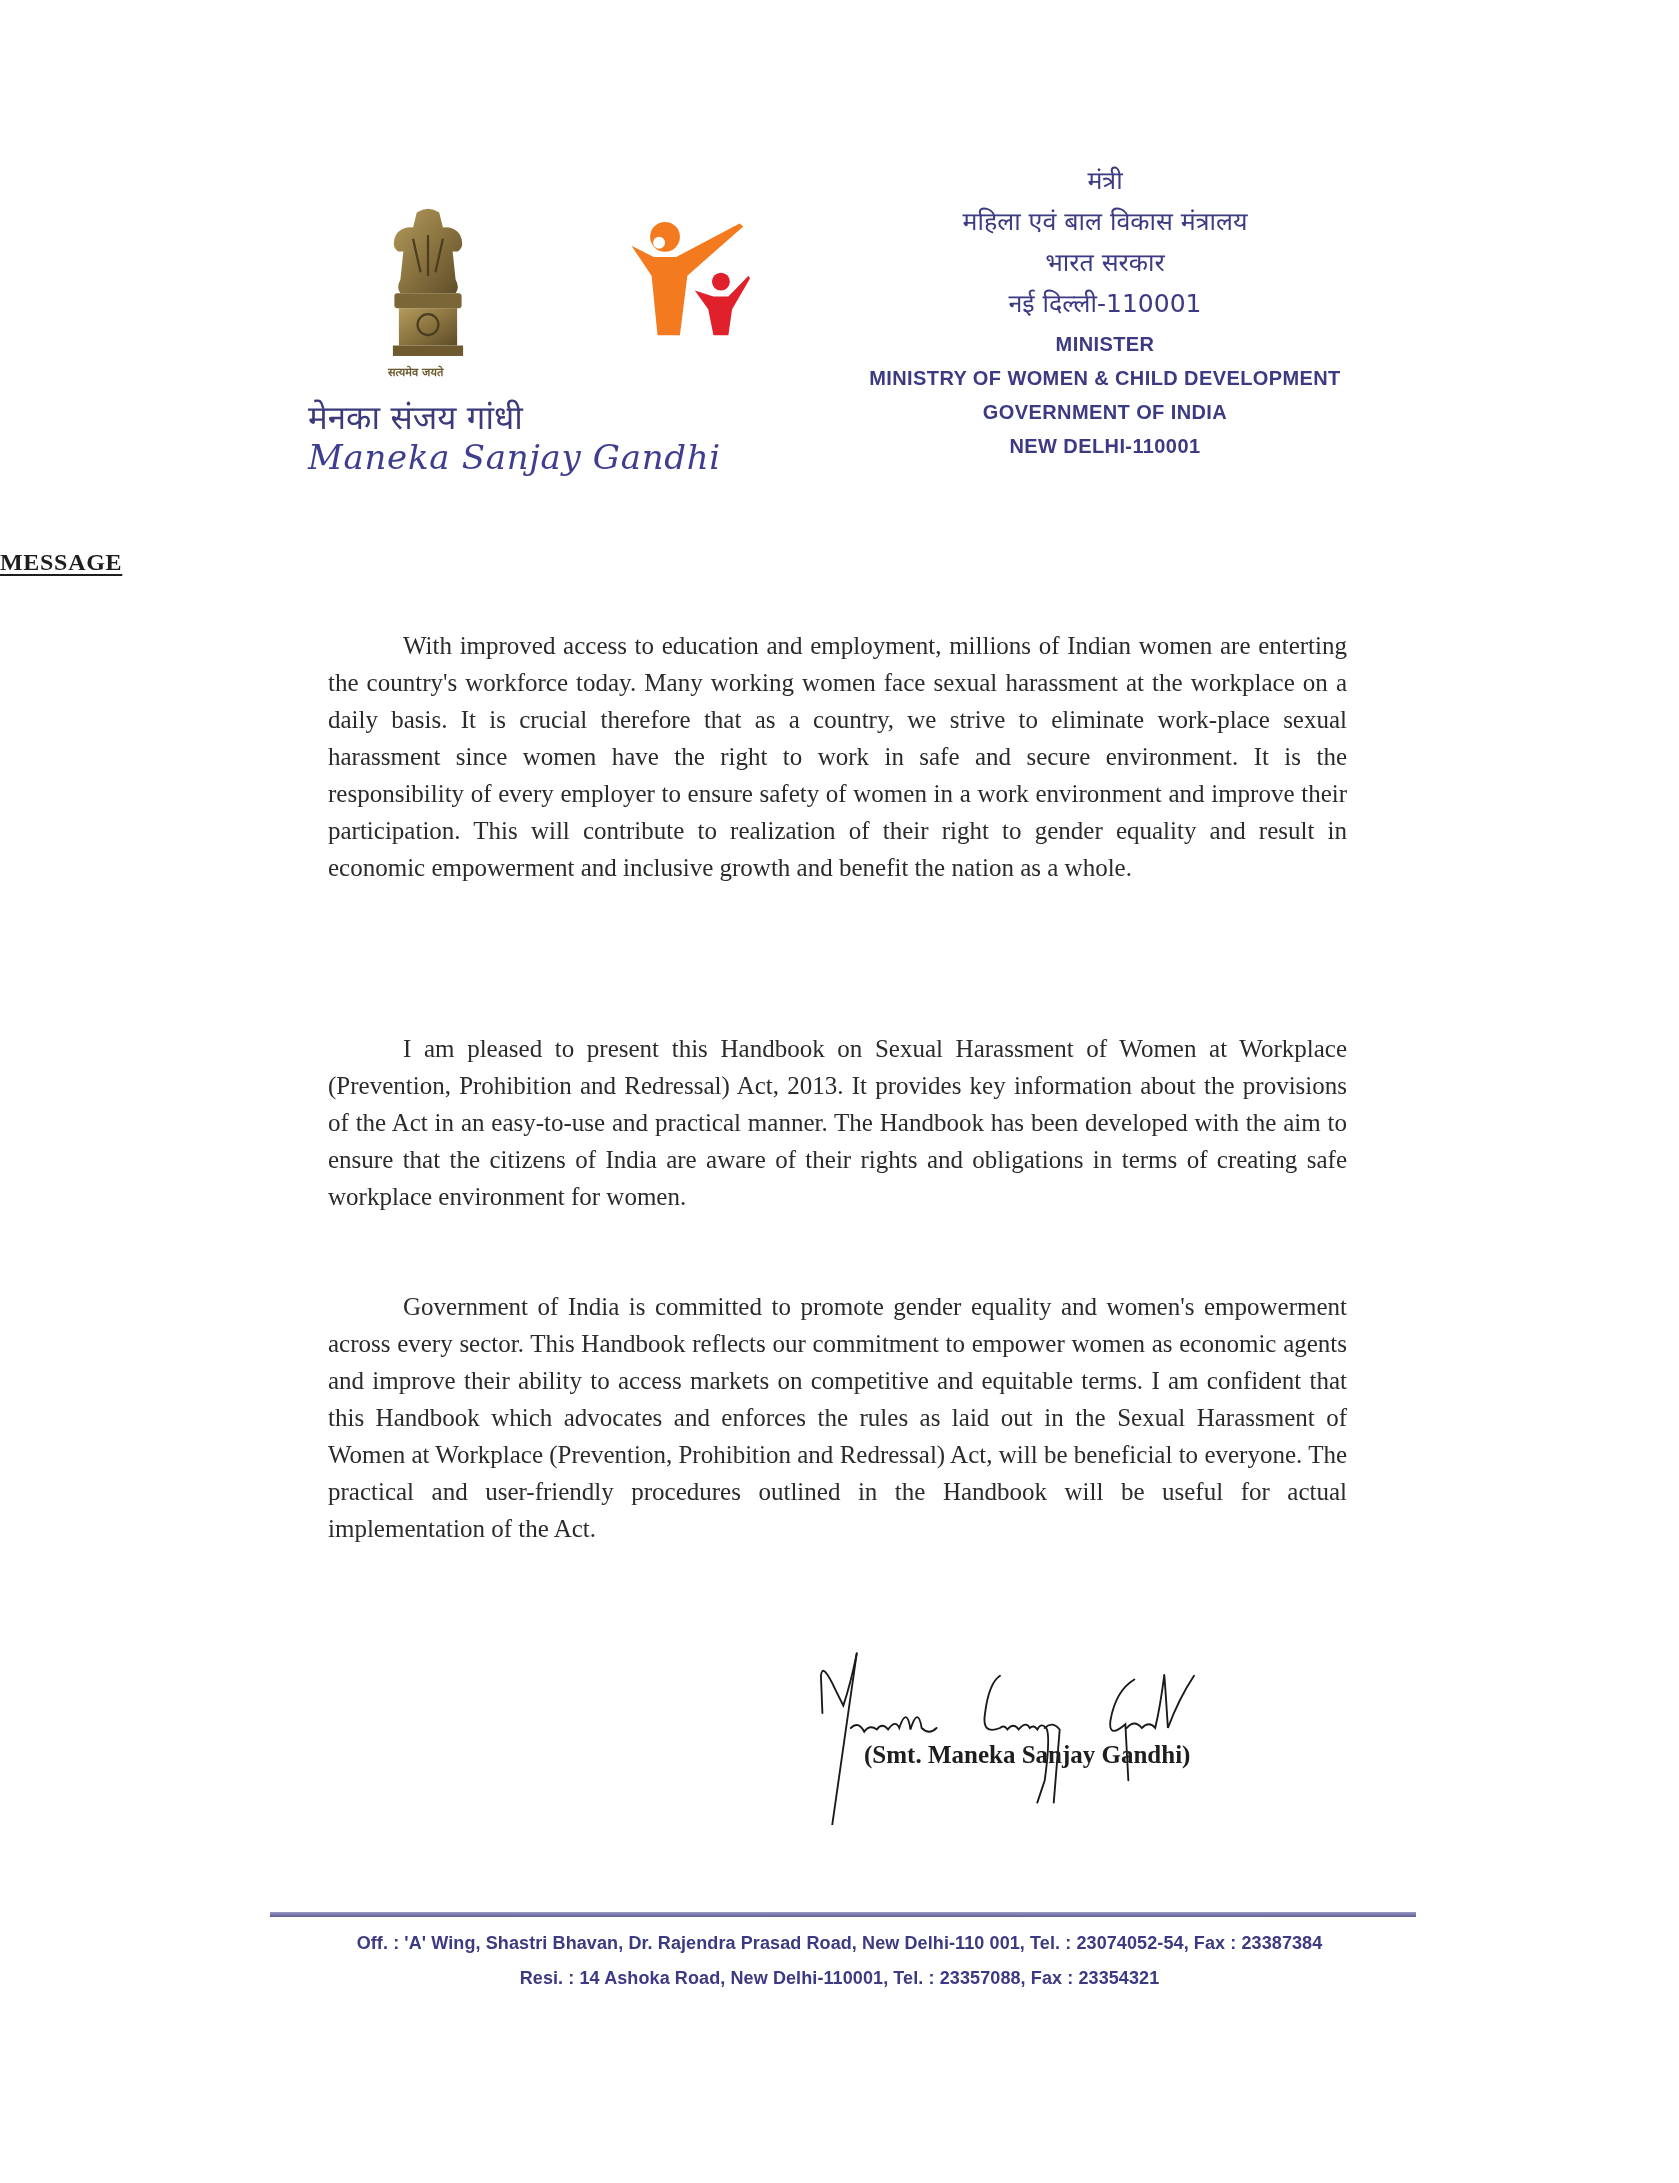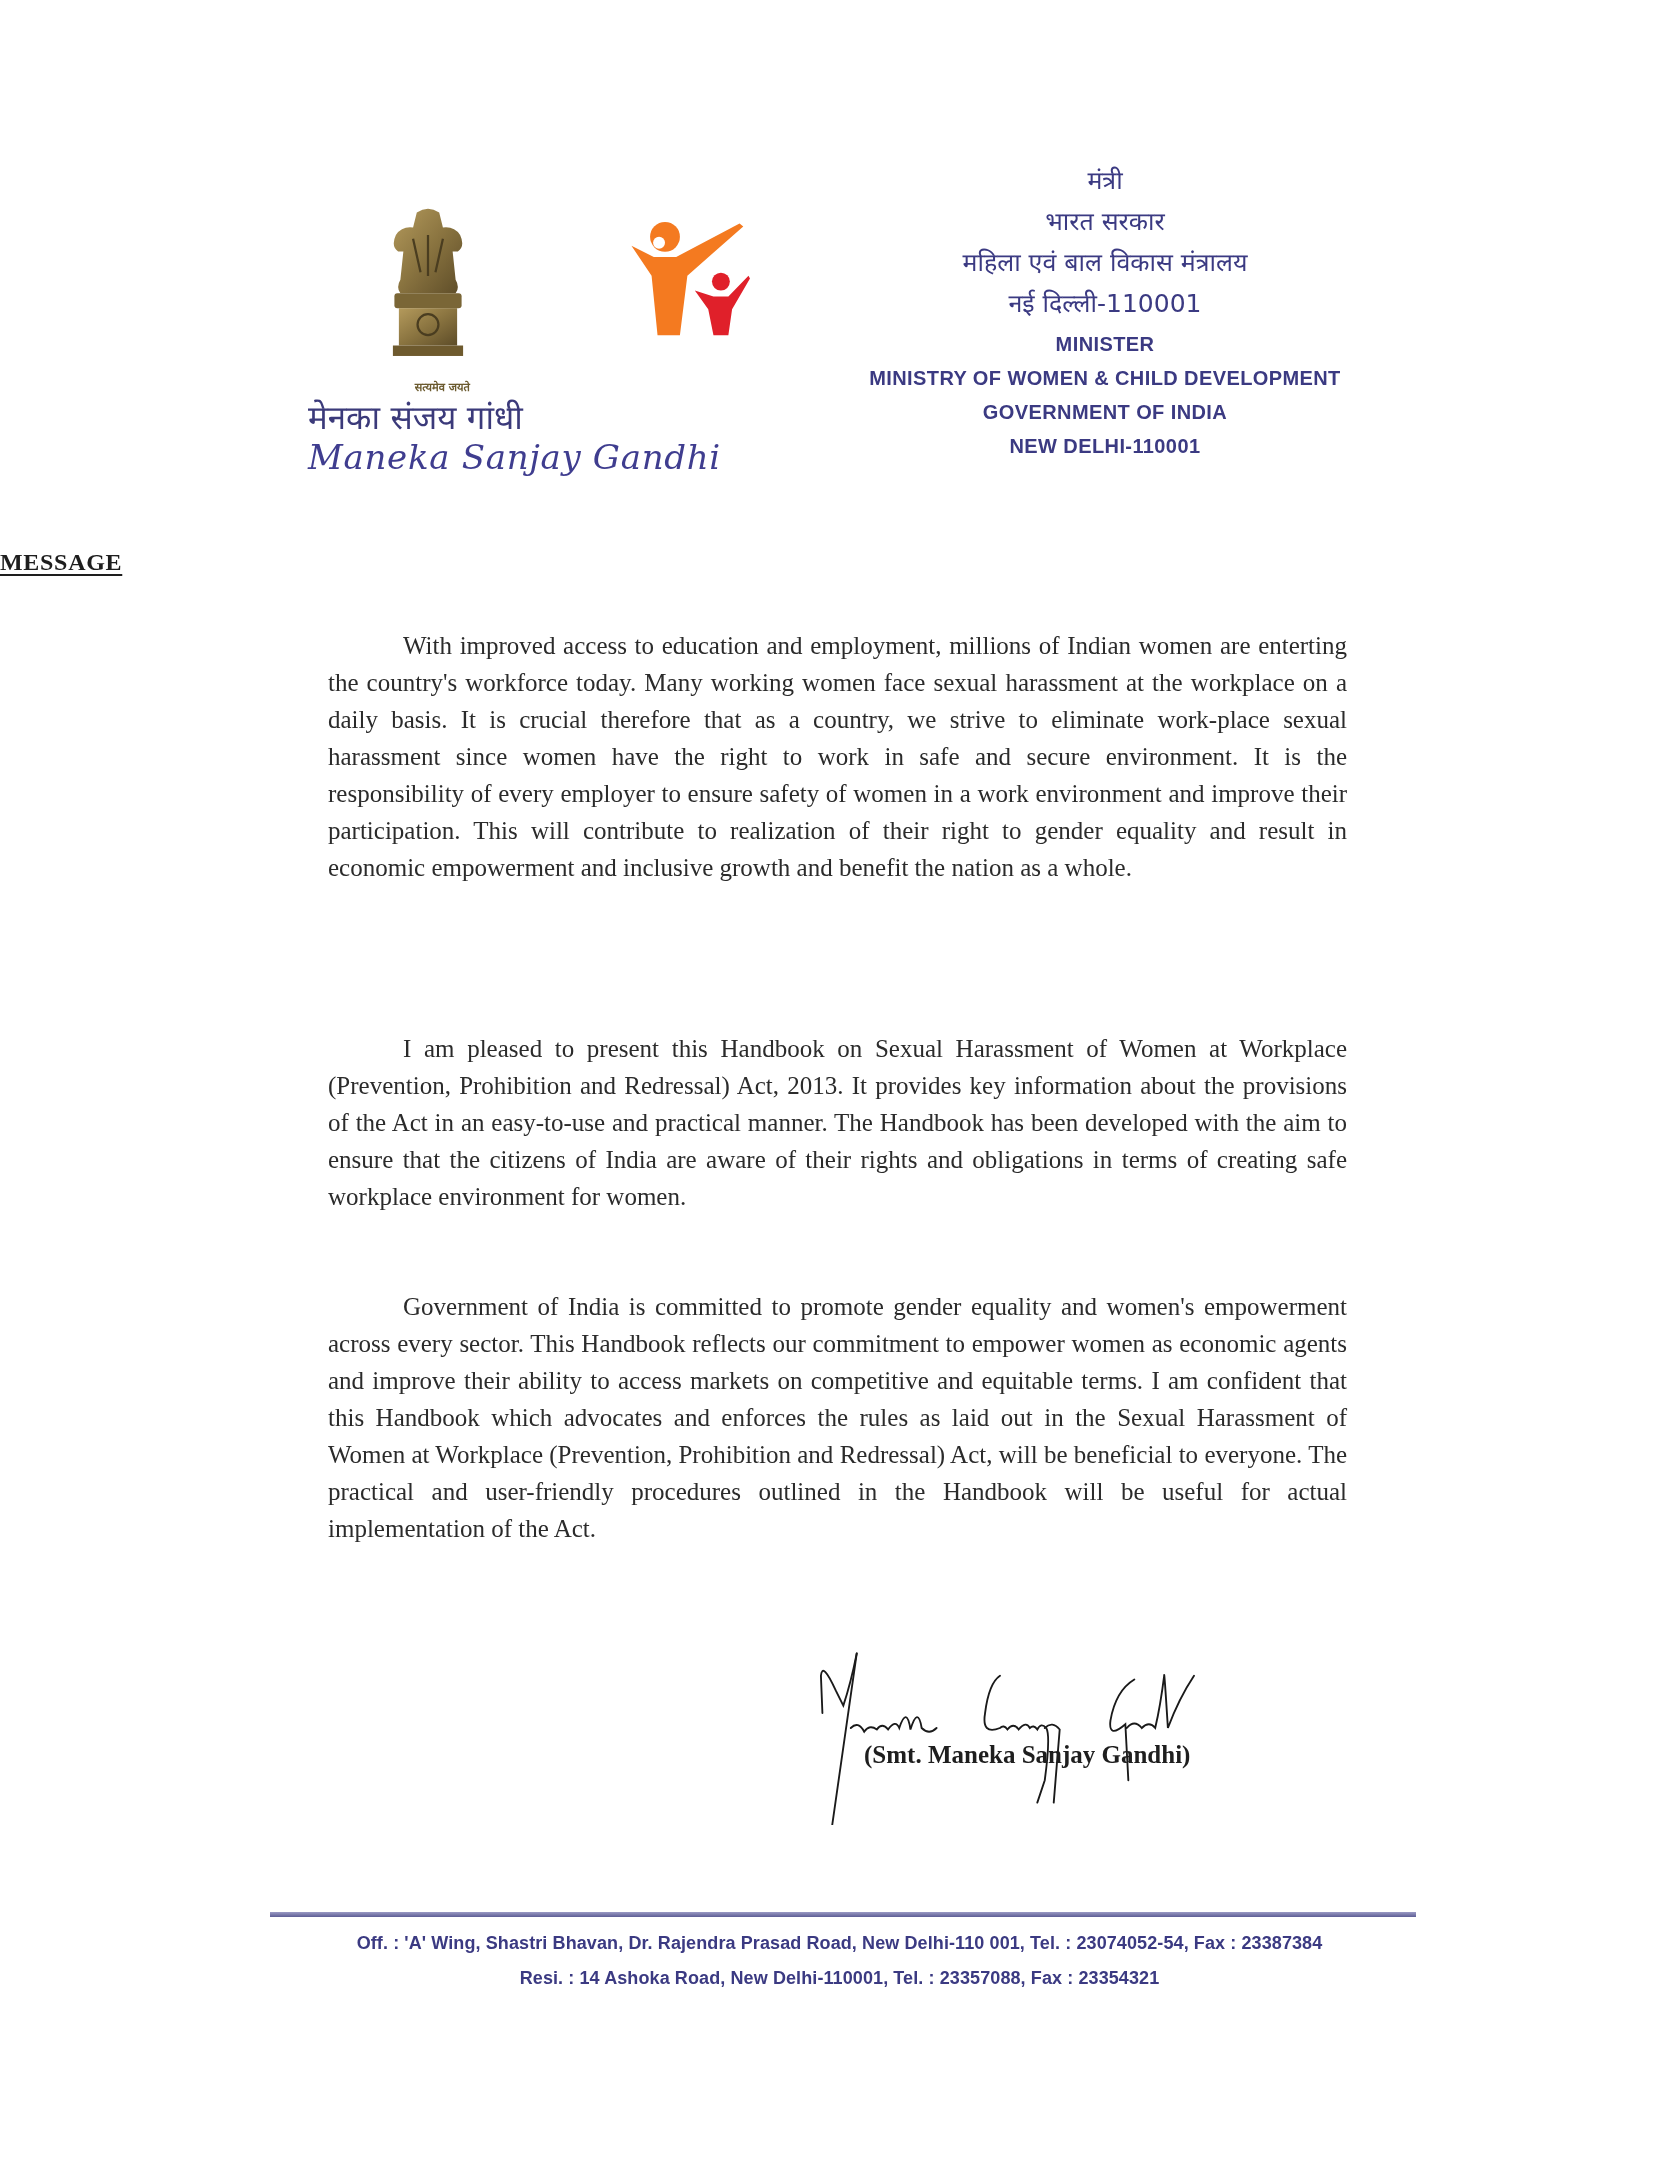--- a/index.html
+++ b/index.html
@@ -1,20 +1,20 @@
 <!DOCTYPE html>
 <html style="font-size:12px"><head>
 <meta charset="utf-8">
 <style>
   html, body { margin: 0; padding: 0; background: #ffffff; }
   body { width: 1679px; height: 2183px; position: relative; overflow: hidden; font-family: "Liberation Serif", serif; color: #262626; }
 
   
   .emblem { position: absolute; left: 372px; top: 205px; width: 112px; height: 172px; }
-  .emblem-motto { position: absolute; left: 388px; top: 379px; width: 82px; text-align: right; font-family: "DejaVu Sans", sans-serif; font-size: 11.2px; color: #6b5a2e; font-weight: bold; }
+  .emblem-motto { position: absolute; left: 388px; top: 364px; width: 82px; text-align: left; font-family: "DejaVu Sans", sans-serif; font-size: 11.2px; color: #6b5a2e; font-weight: bold; }
   .wcd-logo { position: absolute; left: 620px; top: 216px; width: 131px; height: 123px; }
 
   .name-hindi { position: absolute; left: 308px; top: 394px; font-family: "DejaVu Sans", sans-serif; font-size: 33px; color: #3b3a7a; }
   .name-script { position: absolute; left: 308px; top: 437px; font-family: "DejaVu Serif", serif; font-style: italic; font-size: 34px; color: #3f3d8f; letter-spacing: 0.7px; }
 
   .office { position: absolute; left: 829px; top: 160px; width: 552px; text-align: center; color: #3b3a82; }
   .office .hi { font-family: "DejaVu Sans", sans-serif; font-size: 25px; line-height: 41px; }
   .office .en { font-family: "Liberation Sans", sans-serif; font-weight: bold; font-size: 20px; line-height: 34px; letter-spacing: 0.4px; }
   .office .en.first { margin-top: 3px; }
 
@@ -64,22 +64,22 @@
   <path d="M15 40 L45 55 L75 55 L160 10 L165 14 L90 80 L80 160 L50 160 L42 80 Z" fill="#f47a20"></path>
   <circle cx="135" cy="88" r="12" fill="#e0202a"></circle>
   <path d="M100 100 L125 108 L145 108 L172 80 L174 84 L150 125 L145 160 L125 160 L118 125 Z" fill="#e0202a"></path>
 </svg>
 
 <div class="name-hindi">मेनका संजय गांधी</div>
 <div class="name-script">Maneka Sanjay Gandhi</div>
 
 <div class="office">
   <div class="hi">मंत्री</div>
+  <div class="hi">महिला एवं बाल विकास मंत्रालय</div>
   <div class="hi">भारत सरकार</div>
-  <div class="hi">महिला एवं बाल विकास मंत्रालय</div>
   <div class="hi">नई दिल्ली-110001</div>
   <div class="en first">MINISTER</div>
   <div class="en">MINISTRY OF WOMEN &amp; CHILD DEVELOPMENT</div>
   <div class="en">GOVERNMENT OF INDIA</div>
   <div class="en">NEW DELHI-110001</div>
 </div>
 
 <div class="title">
   <span>MESSAGE</span>
 </div>

